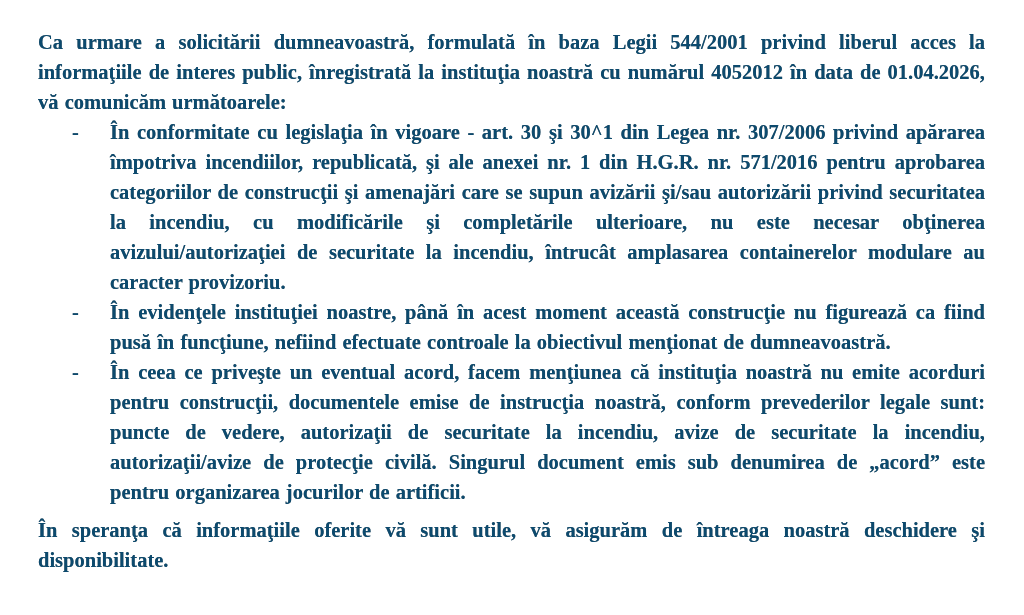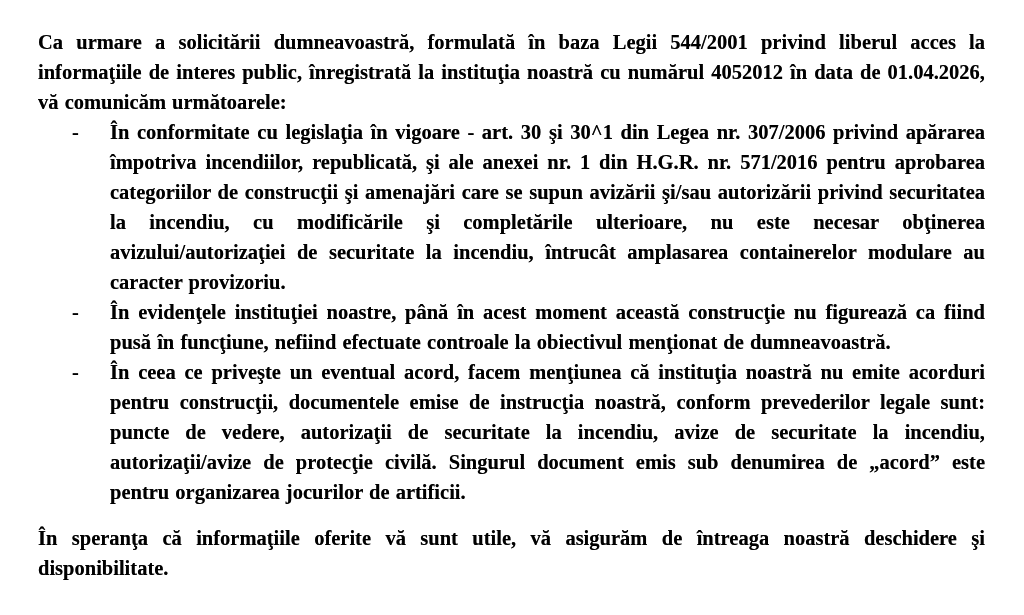--- a/index.html
+++ b/index.html
@@ -12,21 +12,21 @@
     height: 615px;
     overflow: hidden;
     font-family: "Liberation Serif", "DejaVu Serif", serif;
   }
   .page {
     box-sizing: border-box;
     width: 1024px;
     height: 615px;
     padding: 27px 39px 7px 38px;
     background: #ffffff;
-    color: #000000;
+    color: #0c4a6e;
     font-size: 20.5px;
     font-weight: bold;
     line-height: 30px;
     text-shadow: 0 0 0.5px rgba(20,20,20,0.55);
   }
   p {
     margin: 0;
     text-align: justify;
     word-spacing: 1px;
   }
@@ -36,21 +36,21 @@
   .bullet-item {
     position: relative;
     padding-left: 72px;
   }
   .bullet-dash {
     position: absolute;
     left: 34px;
     top: 0;
   }
   .closing {
-    margin-top: 16px;
+    margin-top: 8px;
   }
 </style>
 </head>
 <body>
 
 <div class="page">
 
   <p class="intro">Ca urmare a solicitării dumneavoastră, formulată în baza Legii 544/2001 privind liberul acces la informaţiile de interes public, înregistrată la instituţia noastră cu numărul 4052012 în data de 01.04.2026, vă comunicăm următoarele:</p>
 
   <div class="bullets">

